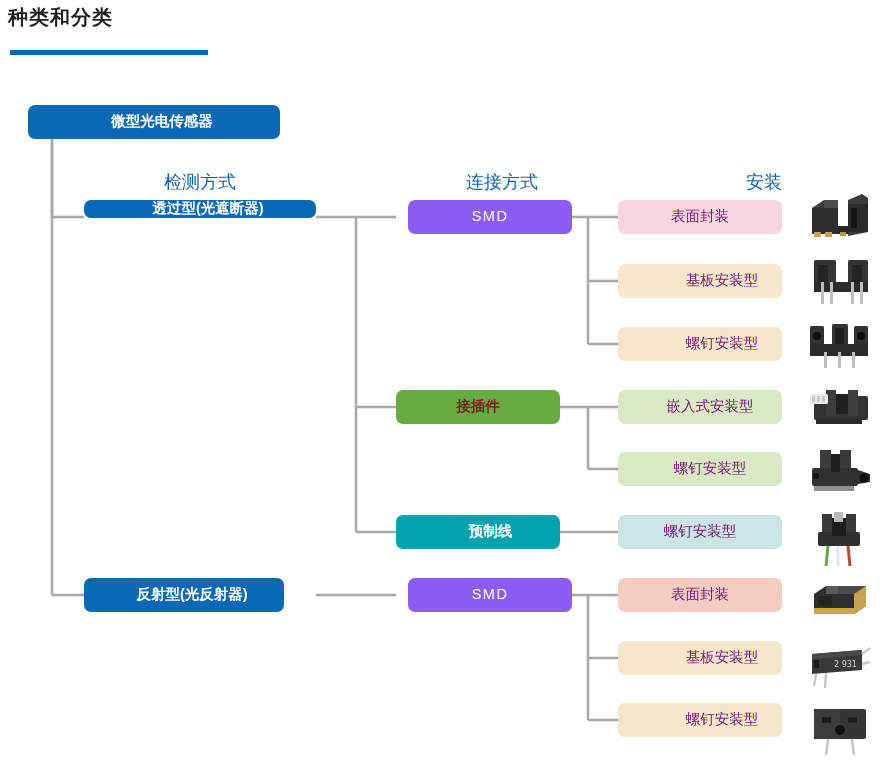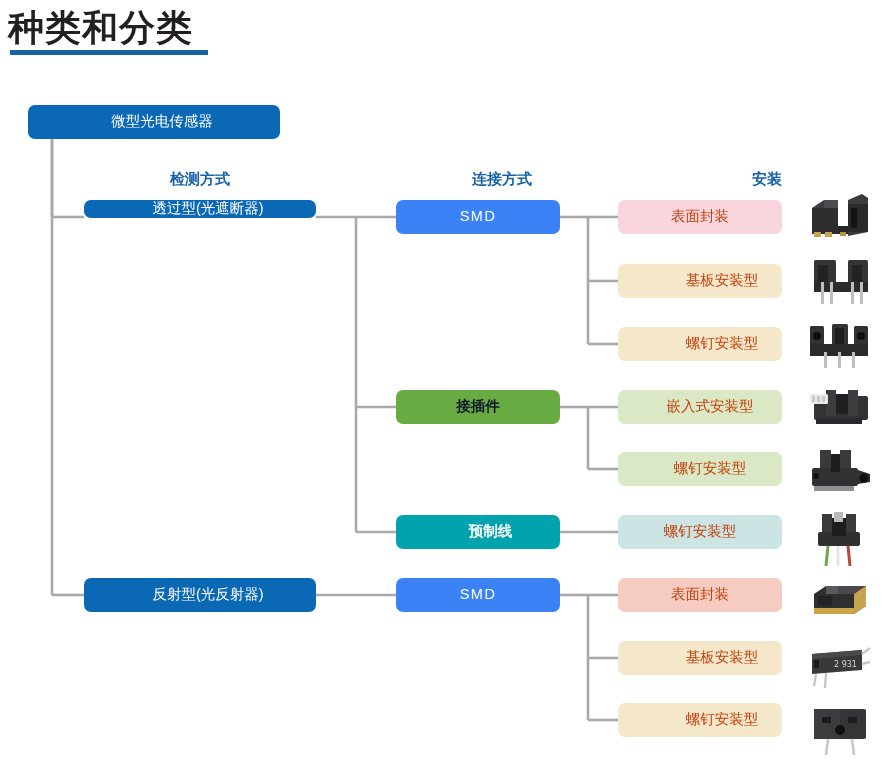--- a/index.html
+++ b/index.html
@@ -14,21 +14,21 @@
     position: relative;
     overflow: hidden;
     color: #231f20;
   }
 
   
   #page-title {
     position: absolute;
     left: 8px;
     top: 4px;
-    font-size: 36px;
+    font-size: 20px;
     font-weight: bold;
     letter-spacing: 1px;
     color: #231f20;
     white-space: nowrap;
   }
   #title-rule {
     position: absolute;
     left: 10px;
     top: 50px;
     width: 198px;
@@ -42,22 +42,22 @@
     left: 0;
     top: 0;
     width: 889px;
     height: 763px;
     pointer-events: none;
   }
 
   
   .col-head {
     position: absolute;
-    font-size: 15px;
-    font-weight: bold;
+    font-size: 18px;
+    font-weight: normal;
     color: #1763a8;
     text-align: center;
     white-space: nowrap;
   }
 
   
   .node {
     position: absolute;
     border-radius: 7px;
     display: flex;
@@ -65,40 +65,41 @@
     justify-content: center;
     font-size: 14.5px;
     box-sizing: border-box;
     line-height: 1.1;
     white-space: nowrap;
   }
   .node.root,
   .node.lvl1 {
     background: #0b68b4;
     color: #ffffff;
-    font-weight: normal;
+    font-weight: bold;
     padding-left: 16px;
   }
   .node.smd {
-    background: #3b82f6;
+    background: #8b5cf6;
     color: #ffffff;
     letter-spacing: 1.5px;
+    margin-left: 12px;
   }
   .node.connector {
     background: #69ab43;
-    color: #0f172a;
+    color: #7f1d1d;
     font-weight: bold;
   }
   .node.cable {
     background: #00a3ad;
     color: #ffffff;
     font-weight: bold;
   }
   .node.leaf {
-    color: #c2410c;
+    color: #701a75;
     font-weight: normal;
   }
   .node.leaf-pink     { background: #f9d5dd; }
   .node.leaf-beige    { background: #f5e7c9; padding-left: 44px; }
   .node.leaf-green    { background: #dbe8c6; padding-left: 20px; }
   .node.leaf-teal     { background: #cce5e4; }
   .node.leaf-salmon   { background: #f6cbc2; }
 
   
   .photo {
@@ -151,21 +152,21 @@
   </g>
 </svg>
 
 <div class="col-head" style="left:84px;  top:170px; width:232px;">检测方式</div>
 <div class="col-head" style="left:420px; top:170px; width:164px;">连接方式</div>
 <div class="col-head" style="left:618px; top:170px; width:164px;text-align:right;">安装</div>
 
 <div class="node root" style="left:28px; top:105px; width:252px; height:34px;">微型光电传感器</div>
 
 <div class="node lvl1" style="left:84px; top:200px; width:232px; height:18px;">透过型(光遮断器)</div>
-<div class="node lvl1" style="left:84px; top:578px; width:232px; height:34px;">反射型(光反射器)</div>
+<div class="node lvl1" style="left:84px; top:578px; width:200px; height:34px;">反射型(光反射器)</div>
 
 <div class="node smd" style="left:396px; top:200px; width:164px; height:34px;">SMD</div>
 <div class="node connector" style="left:396px; top:390px; width:164px; height:34px;">接插件</div>
 <div class="node cable" style="left:396px; top:515px; width:164px; height:34px;padding-left:25px;">预制线</div>
 <div class="node smd" style="left:396px; top:578px; width:164px; height:34px;">SMD</div>
 
 <div class="node leaf leaf-pink" style="left:618px; top:200px; width:164px; height:34px;">表面封装</div>
 <div class="node leaf leaf-beige" style="left:618px; top:264px; width:164px; height:34px;">基板安装型</div>
 <div class="node leaf leaf-beige" style="left:618px; top:327px; width:164px; height:34px;">螺钉安装型</div>
 

